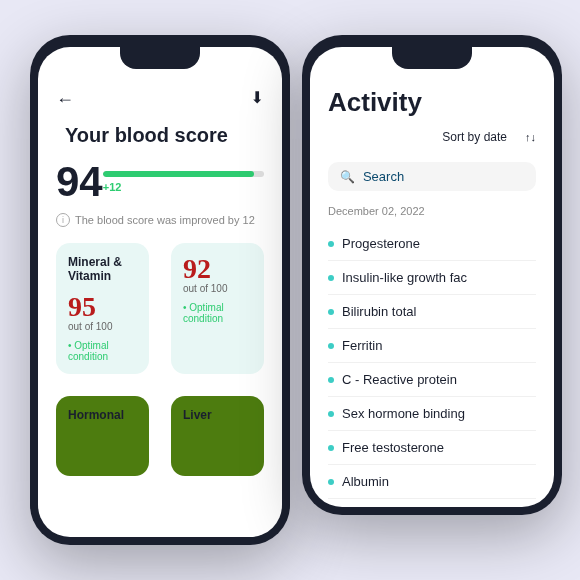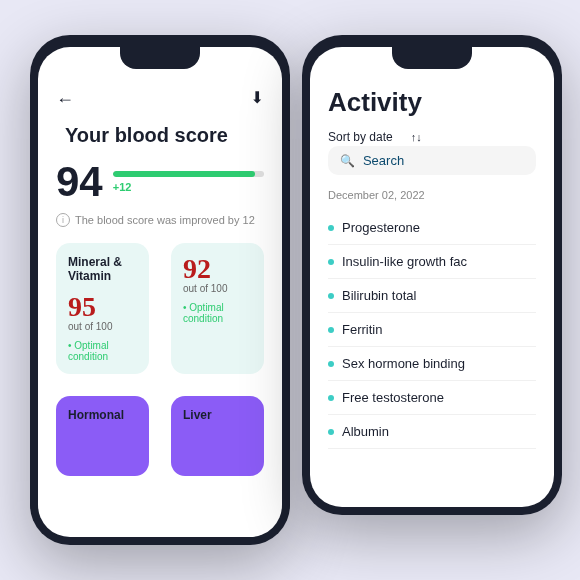--- a/index.html
+++ b/index.html
@@ -90,21 +90,20 @@
       font-size: 20px;
       font-weight: 700;
       color: #1a1f2e;
       margin-bottom: 14px;
       margin-left: 9px;
     }
 
     .score-row {
       display: flex;
       align-items: center;
-      gap: 10px;
       margin-bottom: 10px;
     }
 
     .score-number {
       font-size: 42px;
       font-weight: 700;
       color: #1a1f2e;
       line-height: 1;
     }
 
@@ -193,21 +192,21 @@
       margin-bottom: 8px;
     }
 
     .category-status {
       font-size: 10px;
       color: #2ecc71;
       font-weight: 500;
     }
 
     .category-card.bottom {
-      background: #8b5cf6;
+      background: #4d7c0f;
       min-height: 80px;
     }
 
     
     .phone-right {
       width: 260px;
       height: 480px;
       background: #1a1f2e;
       border-radius: 40px;
       position: absolute;
@@ -250,21 +249,22 @@
       font-size: 26px;
       font-weight: 700;
       color: #1a1f2e;
       margin-bottom: 12px;
     }
 
     .sort-bar {
       display: flex;
       align-items: center;
       gap: 18px;
-      margin-bottom: 2px;
+      margin-bottom: 18px;
+      justify-content: flex-end;
     }
 
     .sort-label {
       font-size: 12px;
       color: #1a1f2e;
     }
 
     .sort-icon {
       font-size: 11px;
       color: #1a1f2e;
@@ -415,20 +415,24 @@
           <li class="activity-item">
             <span class="activity-dot"></span>
             <span class="activity-name">Bilirubin total</span>
           </li>
           <li class="activity-item">
             <span class="activity-dot"></span>
             <span class="activity-name">Ferritin</span>
           </li>
           <li class="activity-item">
             <span class="activity-dot"></span>
+            <span class="activity-name">C - Reactive protein</span>
+          </li>
+          <li class="activity-item">
+            <span class="activity-dot"></span>
             <span class="activity-name">Sex hormone binding</span>
           </li>
           <li class="activity-item">
             <span class="activity-dot"></span>
             <span class="activity-name">Free testosterone</span>
           </li>
           <li class="activity-item">
             <span class="activity-dot"></span>
             <span class="activity-name">Albumin</span>
           </li>

